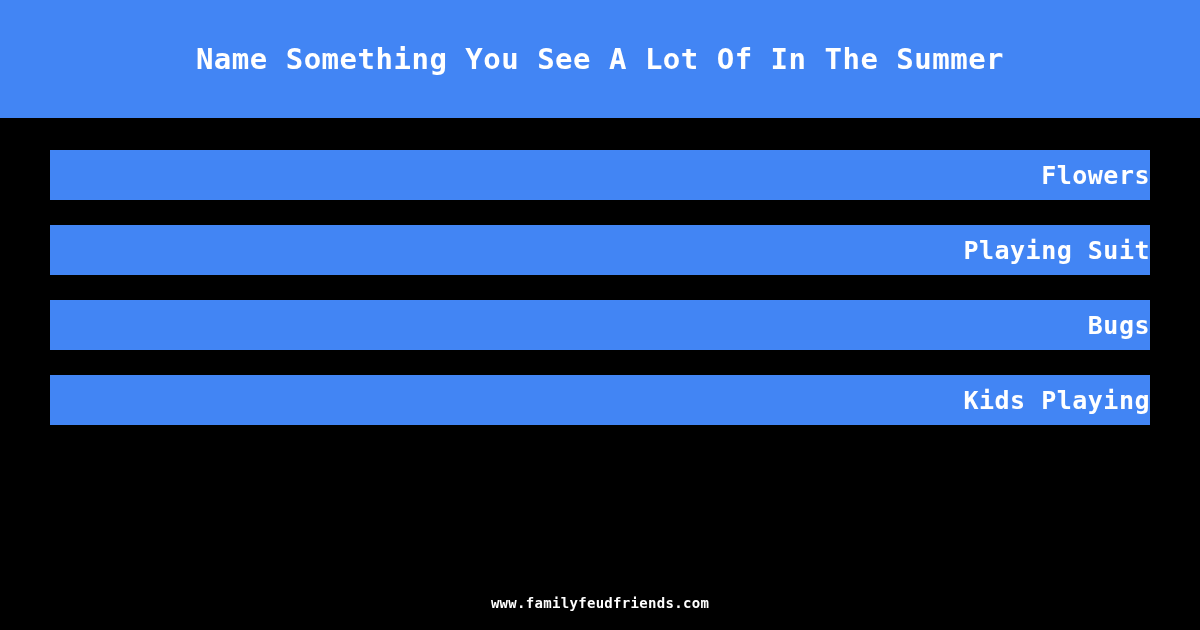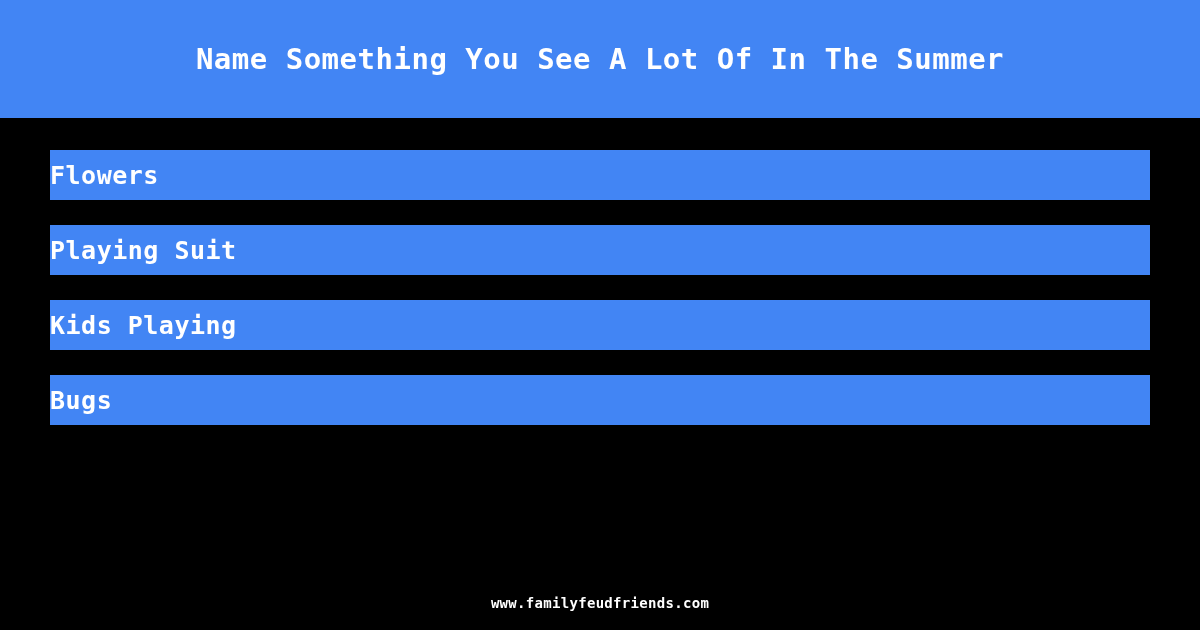--- a/index.html
+++ b/index.html
@@ -50,21 +50,21 @@
     left: 50px;
     top: 150px;
     width: 1100px;
   }
   .answer-row {
     width: 1100px;
     height: 50px;
     background: #4285f4;
     display: flex;
     align-items: center;
-    justify-content: flex-start;
+    justify-content: flex-end;
     margin-bottom: 25px;
   }
   .answer-row:last-child {
     margin-bottom: 0;
   }
   .answer-text {
     color: #ffffff;
     font-family: "DejaVu Sans Mono", monospace;
     font-weight: bold;
     font-size: 25px;
@@ -105,24 +105,24 @@
   </div>
 
   <div class="answers">
     <div class="answer-row">
       <span class="answer-text">Flowers</span>
     </div>
     <div class="answer-row">
       <span class="answer-text">Playing Suit</span>
     </div>
     <div class="answer-row">
-      <span class="answer-text">Kids Playing</span>
+      <span class="answer-text">Bugs</span>
     </div>
     <div class="answer-row">
-      <span class="answer-text">Bugs</span>
+      <span class="answer-text">Kids Playing</span>
     </div>
   </div>
 
   <div class="footer">
     <span class="footer-text">www.familyfeudfriends.com</span>
   </div>
 
 </div>
 
 </body></html>

